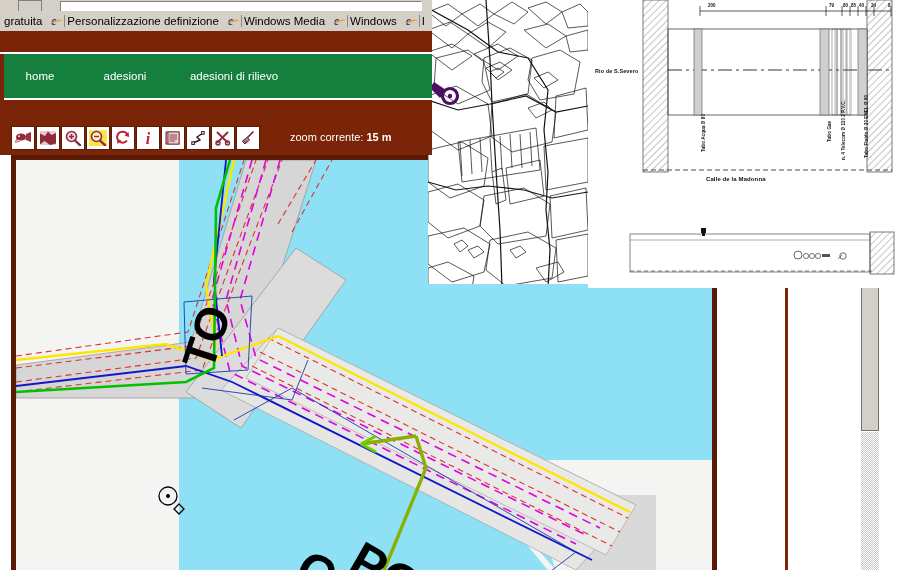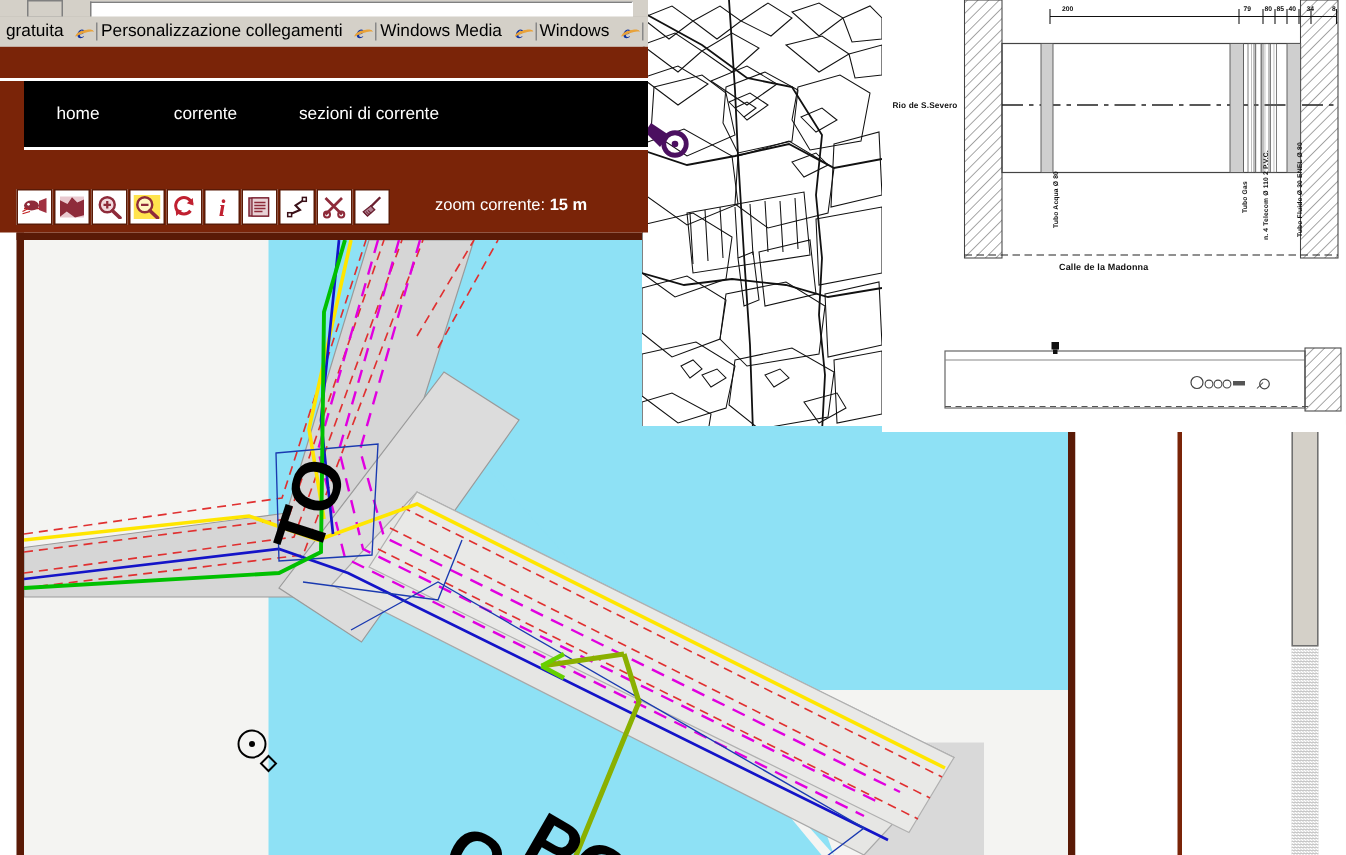--- a/index.html
+++ b/index.html
@@ -57,22 +57,22 @@
   
   #site-header{
     position:absolute;left:0;top:31px;width:432px;height:124px;
     background:#7a2408;z-index:35;overflow:hidden;
   }
   #header-top-band{
     position:absolute;left:0;top:0;width:432px;height:21px;background:#7a2408;
     border-bottom:2px solid #ffffff;
   }
   #main-nav{
-    position:absolute;left:16px;top:23px;width:504px;height:44px;
-    background:#000000;border-bottom:2px solid #ffffff;
+    position:absolute;left:4px;top:23px;width:504px;height:44px;
+    background:#15803d;border-bottom:2px solid #ffffff;
     display:flex;align-items:center;
   }
   .nav-item{
     color:#ffffff;font-size:11.5px;text-align:center;line-height:13px;
     cursor:pointer;padding:0 6px;white-space:normal;
   }
   #nav-home{width:60px;}
   #nav-def{width:100px;}
   #nav-ade{width:86px;}
   #nav-sez{width:108px;}
@@ -156,21 +156,21 @@
   <div id="links-bar">
     <div class="link-item">
       <span>gratuita</span>
     </div>
     <div class="link-item">
       <span class="ie-icon">
           <span class="e">e</span>
           <span class="band"></span>
           <span class="sq"></span>
         </span>
-      <span>Personalizzazione collegamenti</span>
+      <span>Personalizzazione definizione</span>
     </div>
     <div class="link-item">
       <span class="ie-icon">
           <span class="e">e</span>
           <span class="band"></span>
           <span class="sq"></span>
         </span>
       <span>Windows Media</span>
     </div>
     <div class="link-item">
@@ -193,24 +193,24 @@
 </div>
 
 <div id="site-header">
   <div id="header-top-band"></div>
 
   <nav id="main-nav">
     <div class="nav-item" id="nav-home">
       <span>home</span>
     </div>
     <div class="nav-item" id="nav-ade">
-      <span>corrente</span>
+      <span>adesioni</span>
     </div>
     <div class="nav-item" id="nav-sez">
-      <span>sezioni di corrente</span>
+      <span>adesioni di rilievo</span>
     </div>
   </nav>
 
   <div id="spacer-band"></div>
 </div>
 
 <div id="gis-toolbar" style="z-index:36;">
   <div id="tool-group">
 
     <div class="tool-btn" title="pan">

